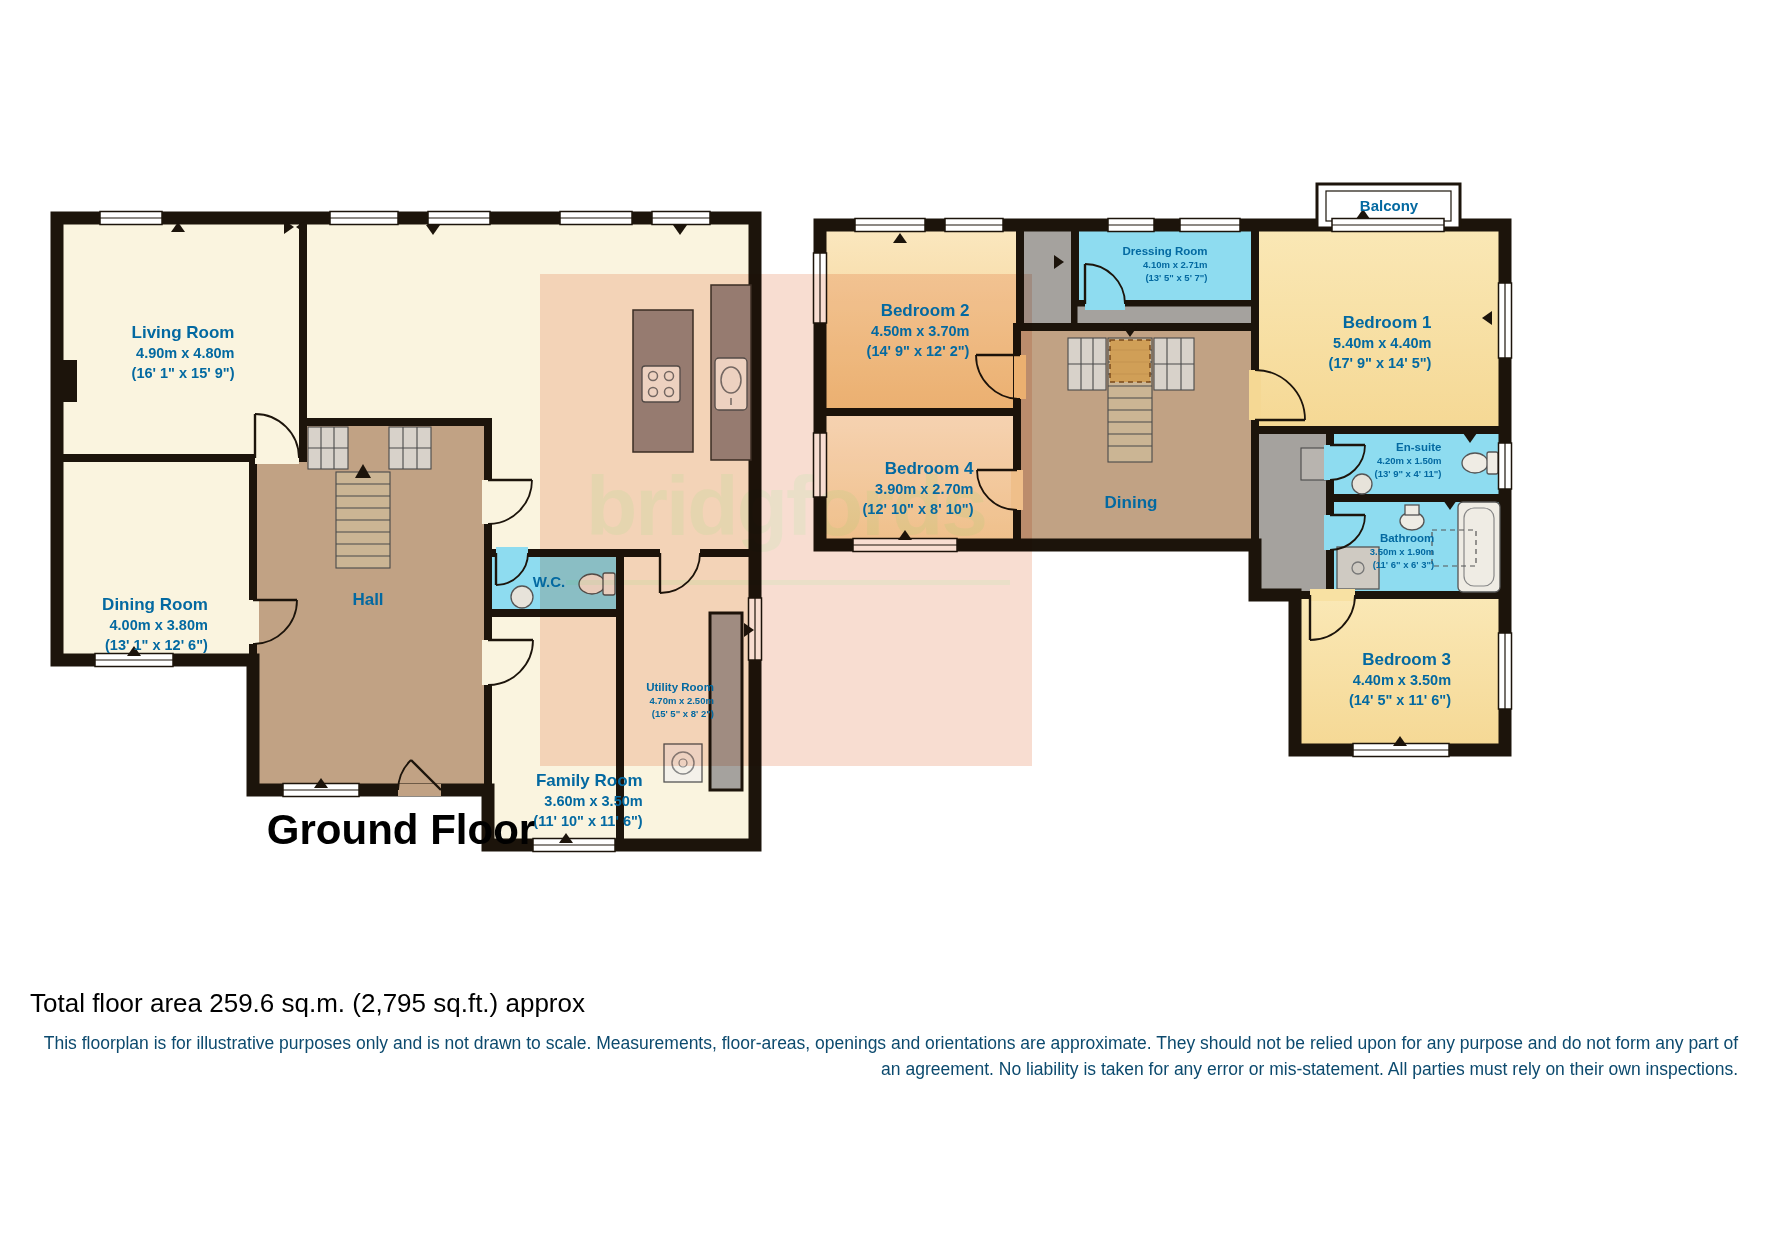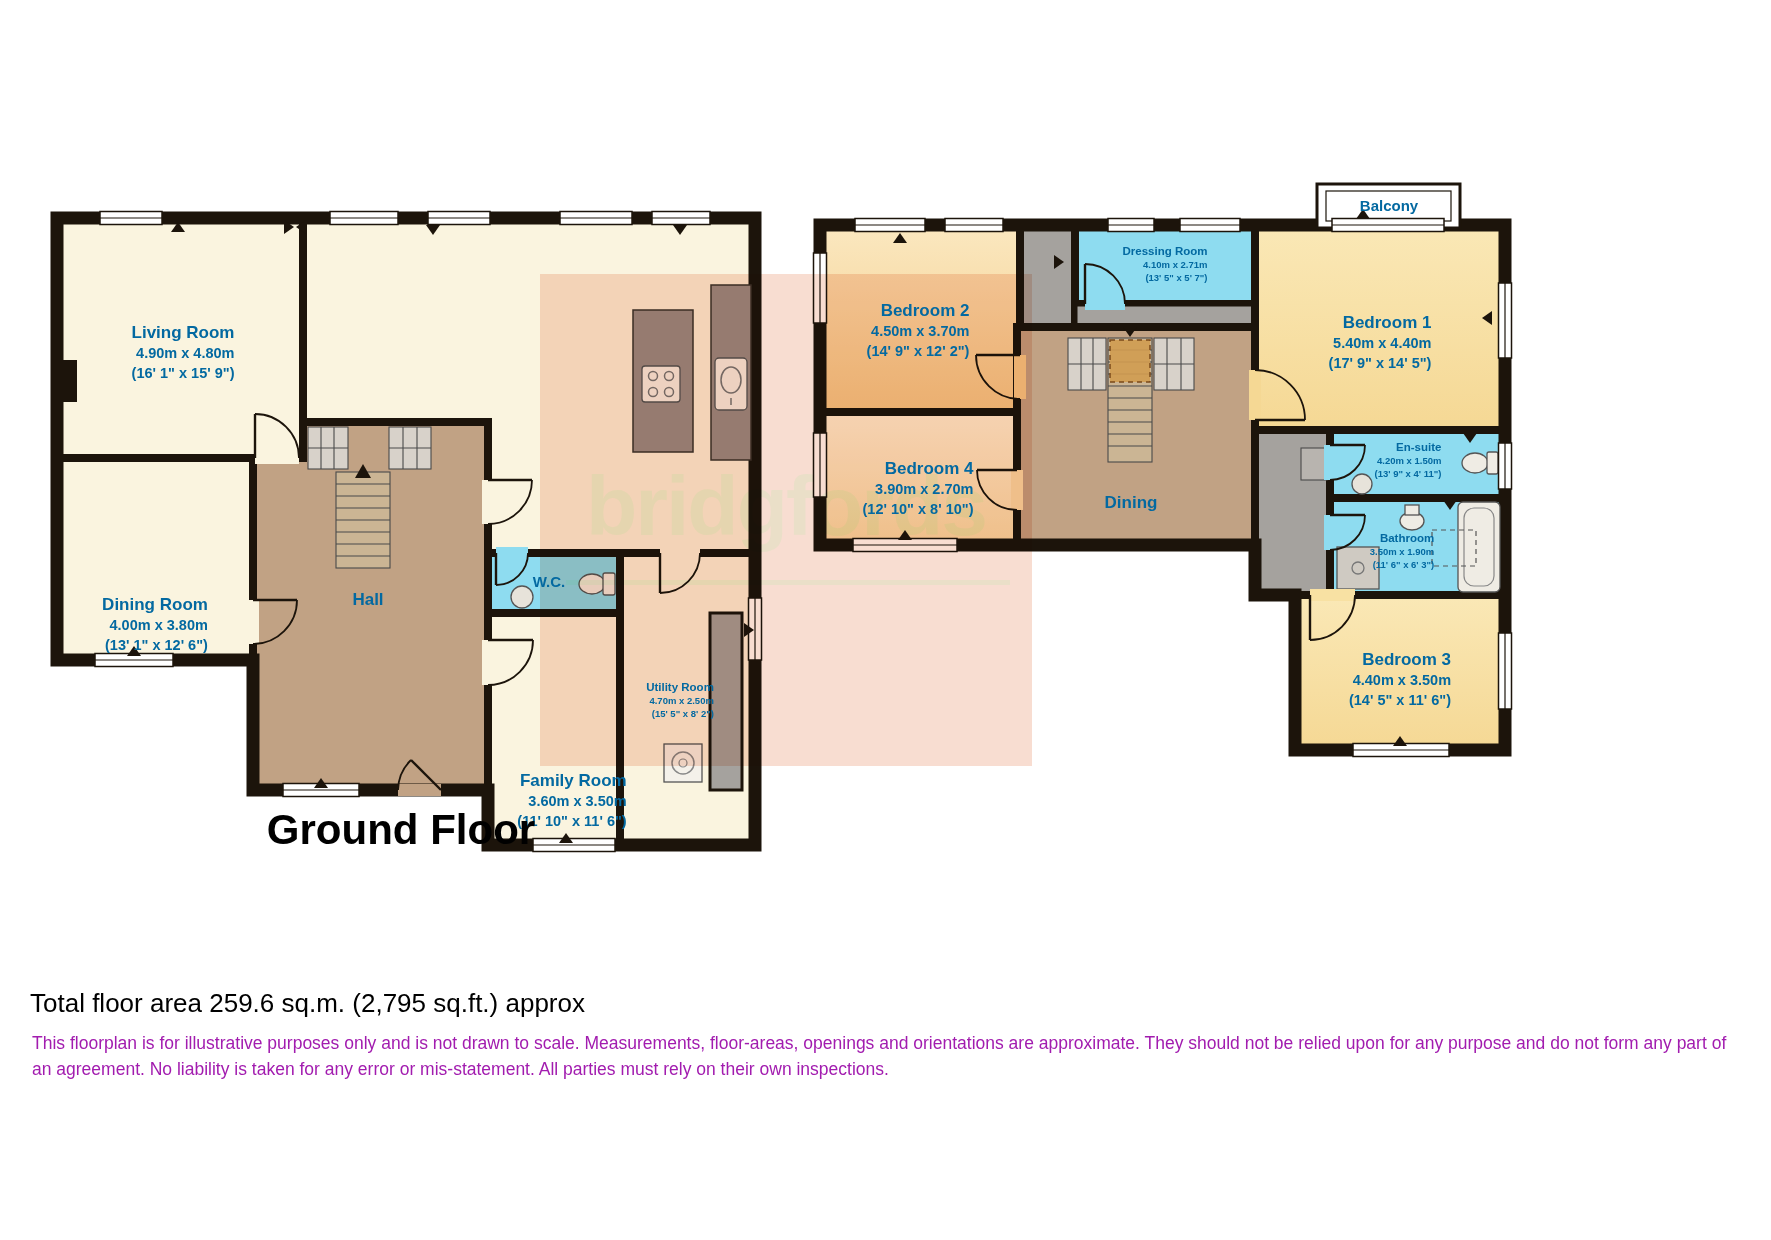--- a/index.html
+++ b/index.html
@@ -29,21 +29,21 @@
           line-height:1.32;white-space:nowrap;z-index:5;font-weight:bold;}
   .rname{font-size:17px;}
   .rdim{font-size:14.5px;}
   .rlabel.small .rname{font-size:11.5px;}
   .rlabel.small .rdim{font-size:9.5px;}
   .rlabel.tiny .rname{font-size:15px;}
   .floor-heading{position:absolute;transform:translate(-50%,-50%);font-size:42px;font-weight:bold;
                  color:#000;white-space:nowrap;z-index:6;}
   .footer-area{position:absolute;left:30px;top:988px;font-size:26px;color:#000;z-index:6;}
   .footer-disclaimer{position:absolute;left:885px;top:1030px;width:1706px;transform:translateX(-50%);
-                     text-align:left;font-size:17.5px;line-height:1.5;color:#a21caf;z-index:6;}
+                     text-align:right;font-size:17.5px;line-height:1.5;color:#0c4a6e;z-index:6;}
 </style>
 </head>
 <body>
 
 <div class="page">
 
   <svg class="plan-svg" width="1771" height="1240" viewBox="0 0 1771 1240">
     <defs>
       <linearGradient id="gradB2" x1="0" y1="0" x2="0" y2="1">
         <stop offset="0" stop-color="#fbe8c0"></stop>
@@ -305,21 +305,21 @@
     <div class="rname">Hall</div>
   </div>
   <div class="rlabel tiny" style="left:549px;top:582px">
     <div class="rname">W.C.</div>
   </div>
   <div class="rlabel small" style="left:680px;top:700px">
     <div class="rname">Utility Room</div>
     <div class="rdim">4.70m x 2.50m</div>
     <div class="rdim">(15' 5" x 8' 2")</div>
   </div>
-  <div class="rlabel" style="left:572px;top:800px">
+  <div class="rlabel" style="left:588px;top:800px">
     <div class="rname">Family Room</div>
     <div class="rdim">3.60m x 3.50m</div>
     <div class="rdim">(11' 10" x 11' 6")</div>
   </div>
 
   <div class="rlabel" style="left:918px;top:330px">
     <div class="rname">Bedroom 2</div>
     <div class="rdim">4.50m x 3.70m</div>
     <div class="rdim">(14' 9" x 12' 2")</div>
   </div>

